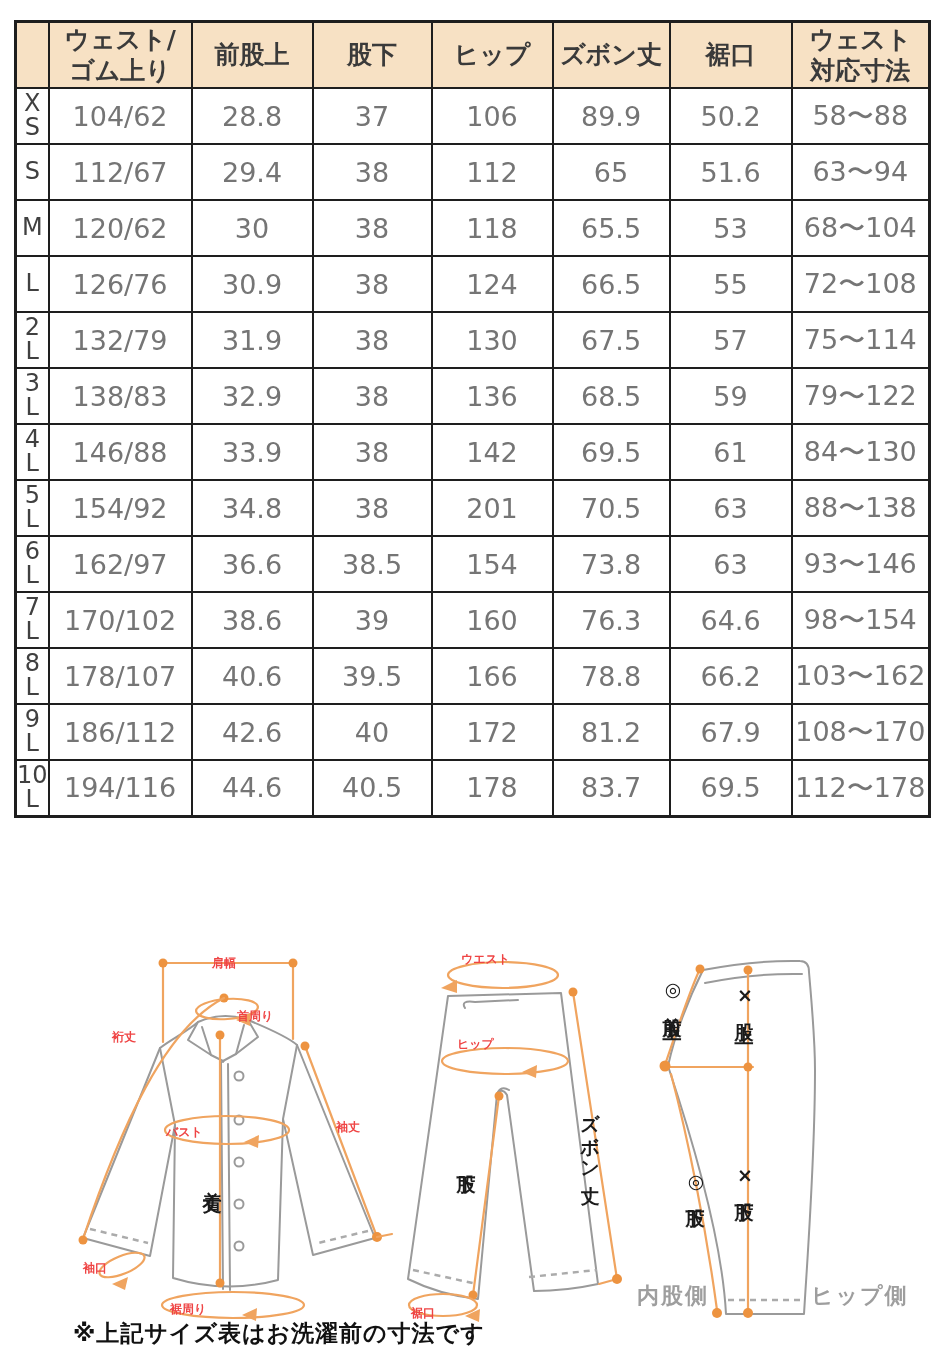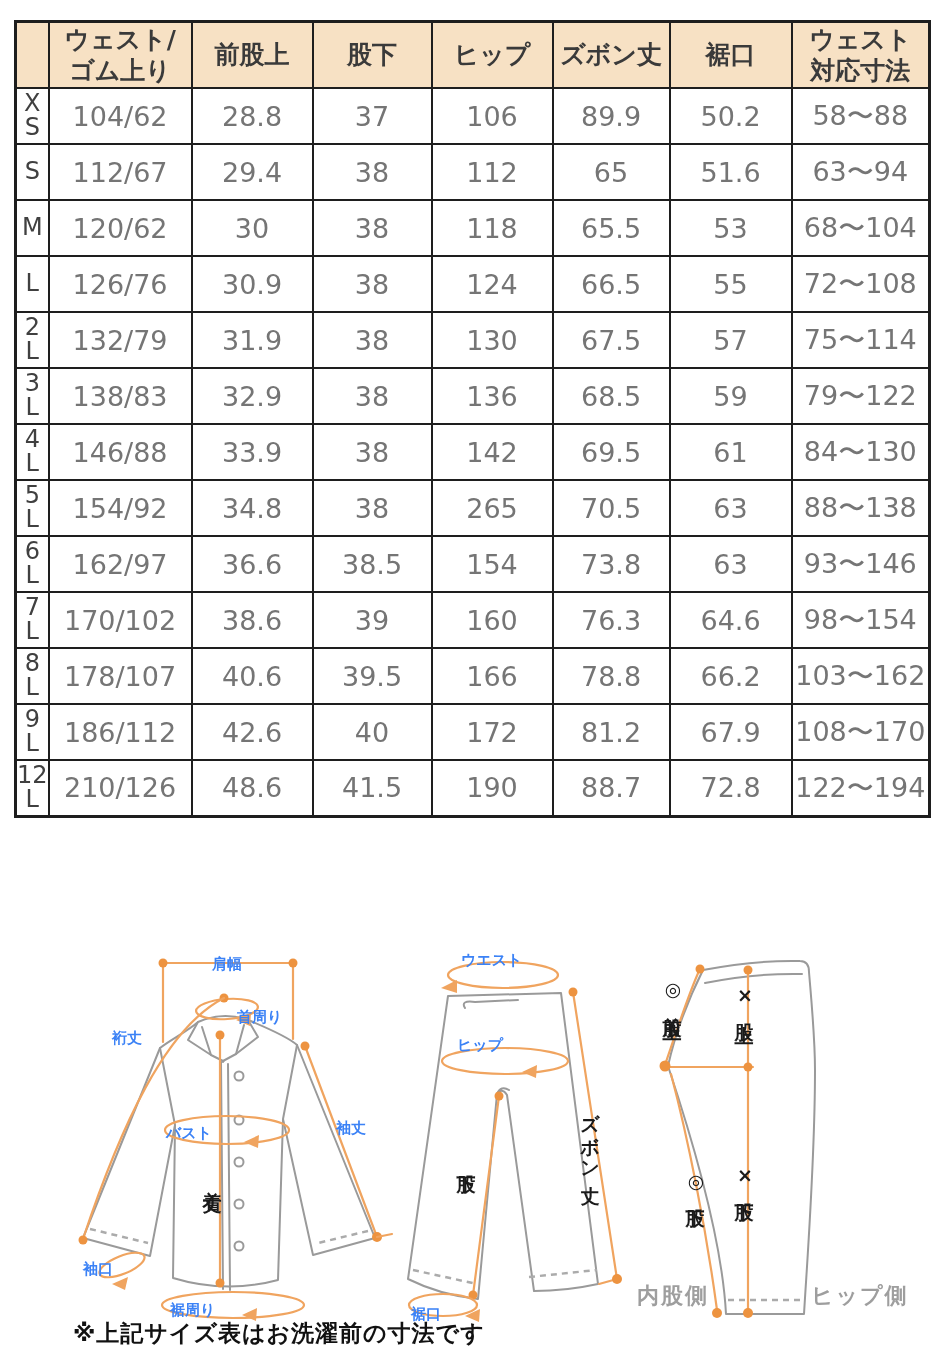--- a/index.html
+++ b/index.html
@@ -32,21 +32,21 @@
   }
   
   .diag { position:absolute; }
   .gline  { stroke:var(--outline,#9A9A9A); stroke-width:2; fill:#fff; stroke-linejoin:round; stroke-linecap:round; }
   .gopen  { stroke:var(--outline,#9A9A9A); stroke-width:2; fill:none; stroke-linejoin:round; stroke-linecap:round; }
   .gdash  { stroke:#ABABAB; stroke-width:2.5; fill:none; stroke-dasharray:6 5; }
   .oline  { stroke:var(--accent,#F0A45F); stroke-width:2.2; fill:none; stroke-linecap:round; }
   .odot   { fill:var(--dot,#ED9340); }
   .oarrow { fill:var(--accent,#F0A45F); }
   .lbl {
-    position:absolute; font-weight:bold; font-size:15px; color:#3b82f6;
+    position:absolute; font-weight:bold; font-size:12px; color:#ef4444;
     white-space:nowrap; line-height:1;
   }
   .vlbl {
     position:absolute; font-weight:bold; font-size:19px; color:#1a1a1a;
     writing-mode:vertical-rl; text-orientation:upright; line-height:1; letter-spacing:2px;
   }
   .side-lbl {
     position:absolute; font-weight:bold; font-size:22px; color:#9e9e9e;
     white-space:nowrap; line-height:1; letter-spacing:2px;
   }
@@ -159,21 +159,21 @@
       <td>69.5</td>
       <td>61</td>
       <td>84〜130</td>
     </tr>
         <tr>
       <th>5
 L</th>
       <td>154/92</td>
       <td>34.8</td>
       <td>38</td>
-      <td>265</td>
+      <td>201</td>
       <td>70.5</td>
       <td>63</td>
       <td>88〜138</td>
     </tr>
         <tr>
       <th>6
 L</th>
       <td>162/97</td>
       <td>36.6</td>
       <td>38.5</td>
@@ -209,29 +209,29 @@
 L</th>
       <td>186/112</td>
       <td>42.6</td>
       <td>40</td>
       <td>172</td>
       <td>81.2</td>
       <td>67.9</td>
       <td>108〜170</td>
     </tr>
         <tr>
-      <th>12
-L</th>
-      <td>210/126</td>
-      <td>48.6</td>
-      <td>41.5</td>
-      <td>190</td>
-      <td>88.7</td>
-      <td>72.8</td>
-      <td>122〜194</td>
+      <th>10
+L</th>
+      <td>194/116</td>
+      <td>44.6</td>
+      <td>40.5</td>
+      <td>178</td>
+      <td>83.7</td>
+      <td>69.5</td>
+      <td>112〜178</td>
     </tr>
       </tbody>
   </table>
 
   <svg class="diag" style="left:50px; top:943px;" width="350" height="400" viewBox="0 0 350 400">
 
     <path class="gline" d="M110,105 L33,295 L100,313 L125,182"></path>
     <path class="gline" d="M247,102 L325,295 L263,312 L233,176"></path>
     <path class="gdash" d="M40,286 L98,300"></path>
     <path class="gdash" d="M318,288 L268,300"></path>

